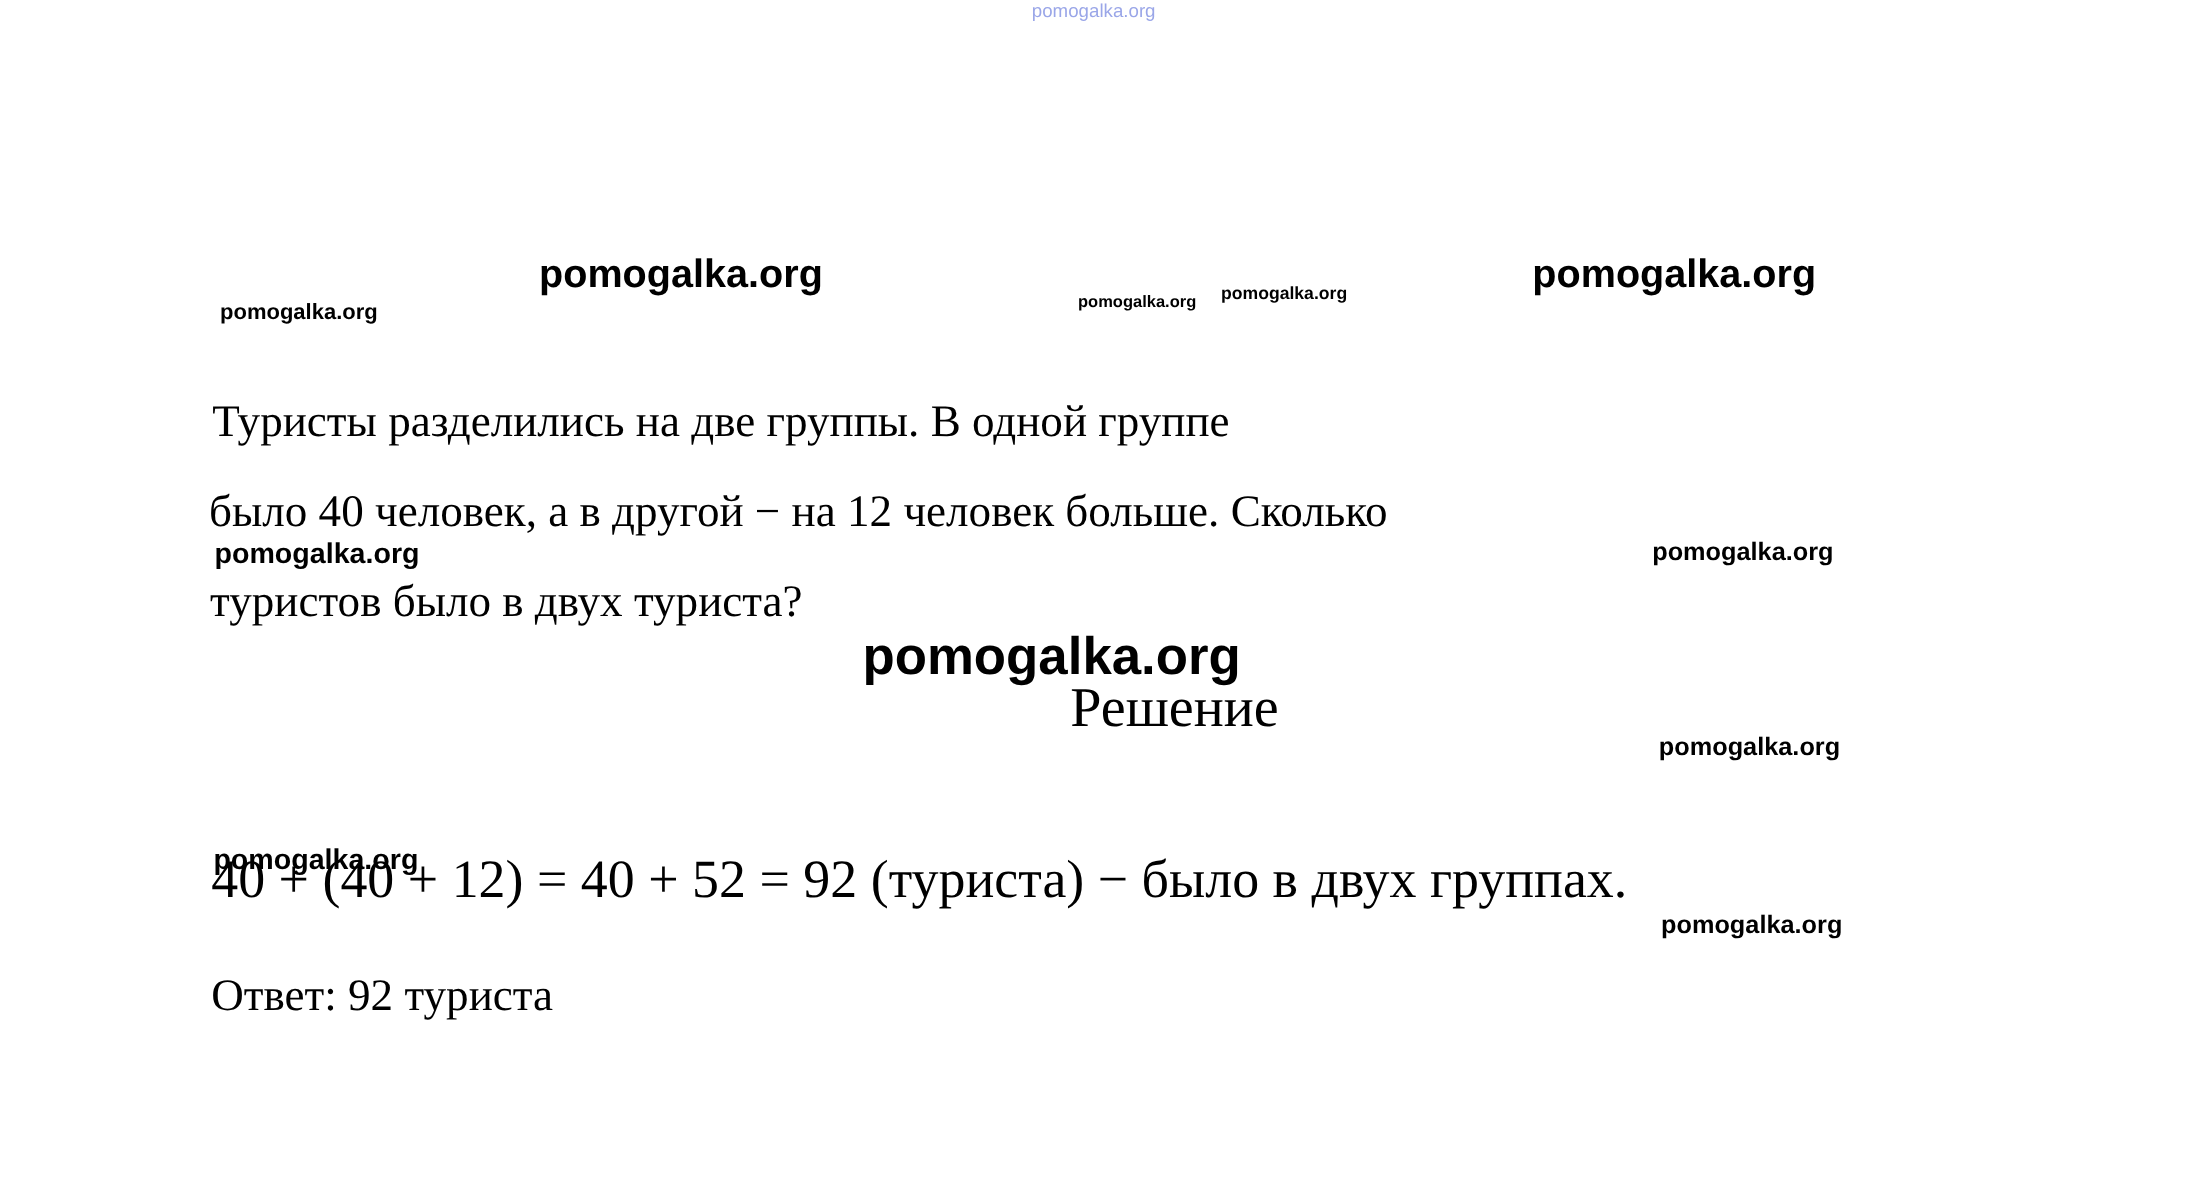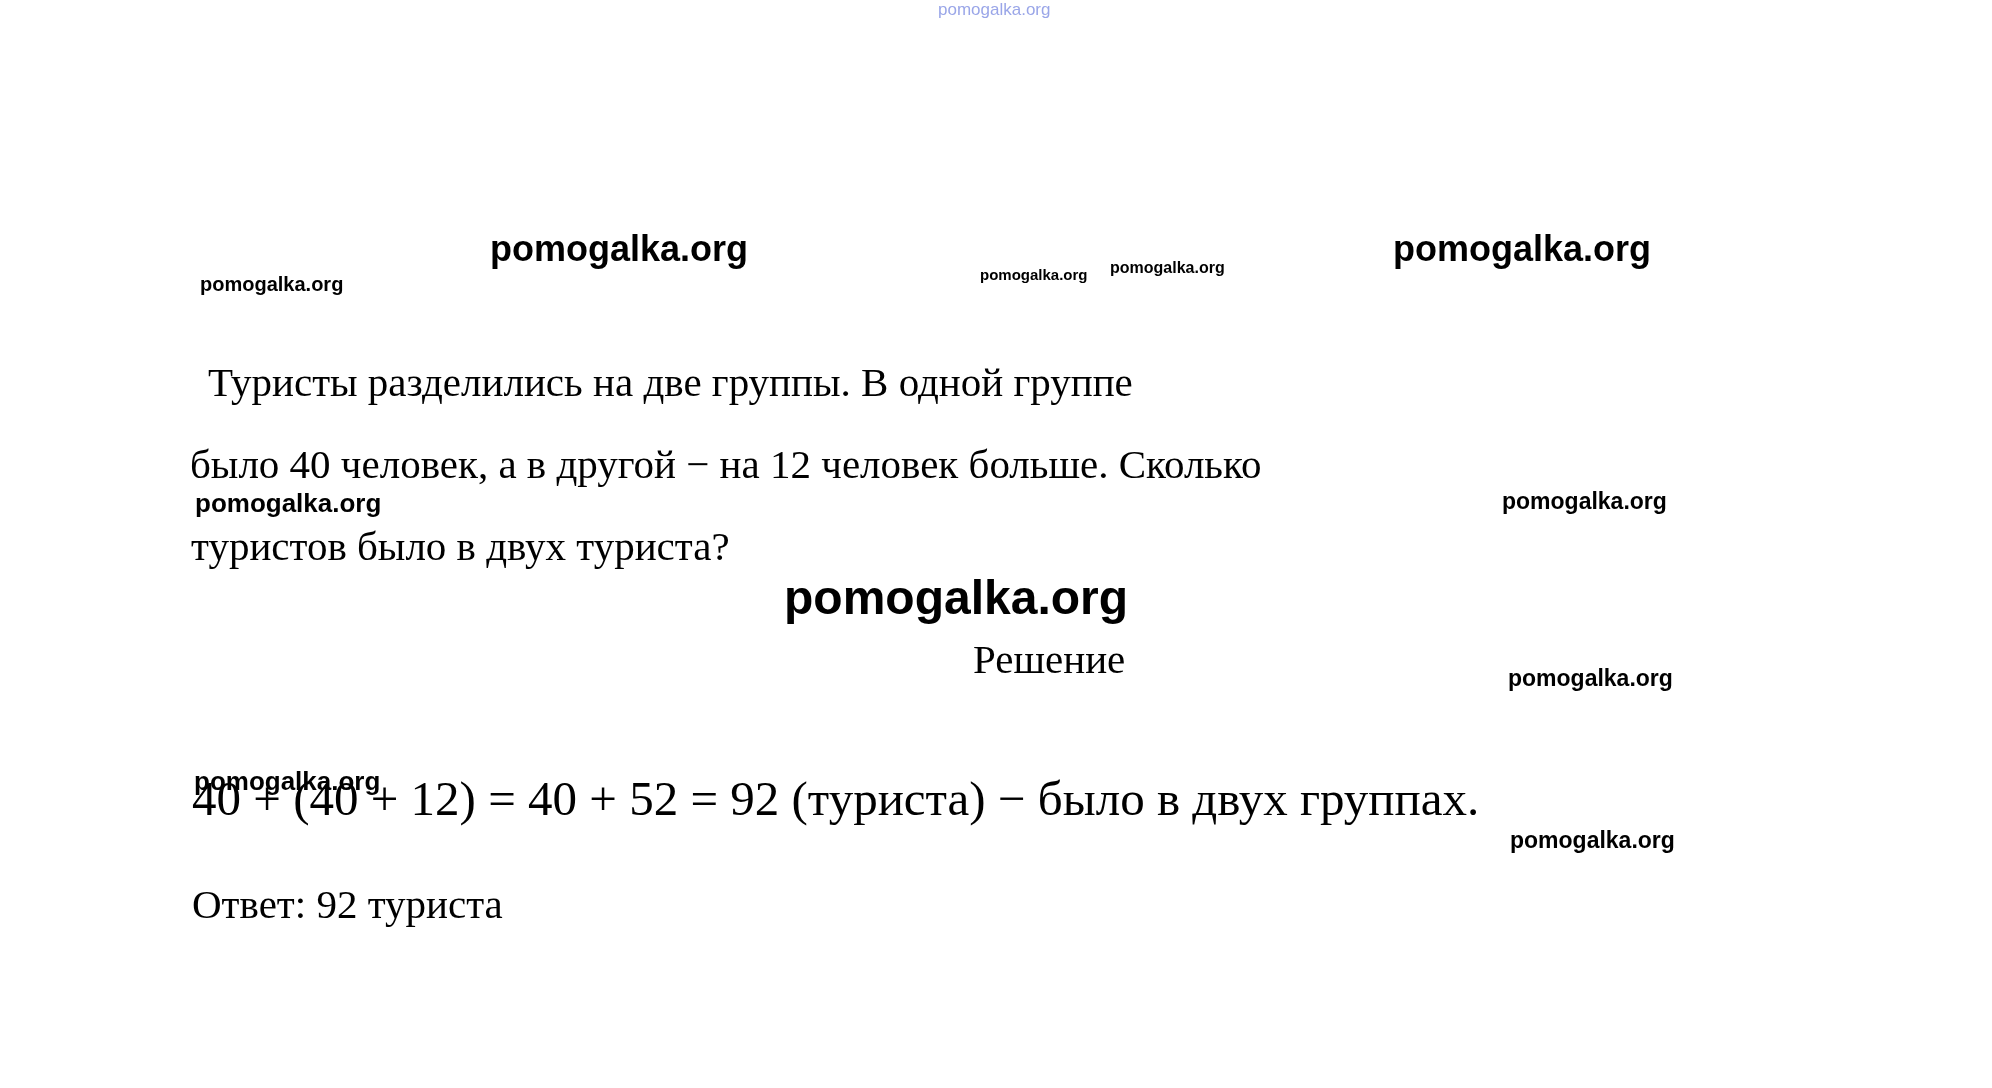--- a/index.html
+++ b/index.html
@@ -58,29 +58,29 @@
     top: 221px;
     font-size: 43px;
     white-space: nowrap;
   }
 
   .body-line {
     position: absolute;
     font-size: 41px;
     white-space: nowrap;
   }
-  .line1 { left: 208px; top: 358px; }
+  .line1 { left: 193px; top: 358px; }
   .line2 { left: 190px; top: 440px; }
   .line3 { left: 191px; top: 522px; }
 
   .solution-label {
     position: absolute;
     left: 973px;
-    top: 635px;
-    font-size: 41px;
+    top: 615px;
+    font-size: 51px;
     white-space: nowrap;
   }
 
   .equation {
     position: absolute;
     left: 192px;
     top: 770px;
     font-size: 49px;
     white-space: nowrap;
   }

